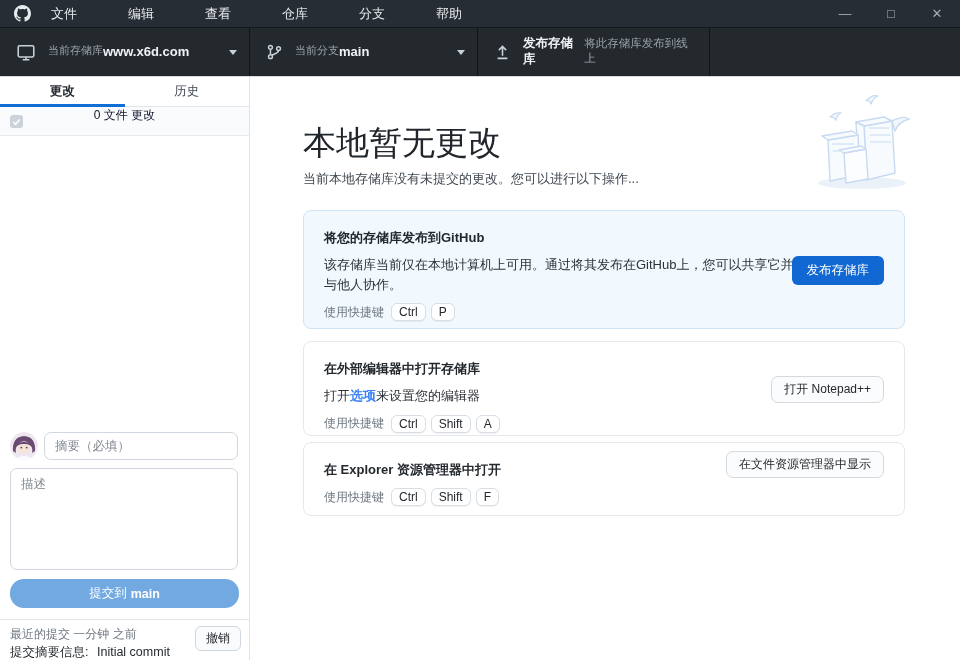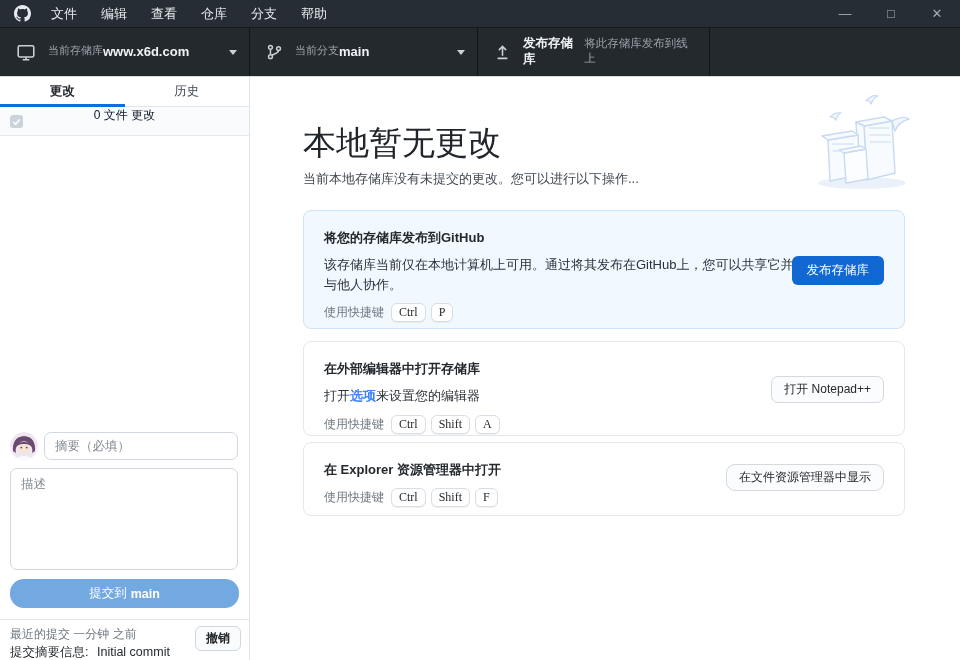--- a/index.html
+++ b/index.html
@@ -8,21 +8,21 @@
     position:relative; font-family:"Liberation Sans", sans-serif;
     background:#ffffff; overflow:hidden; color:#24292e;
   }
   
   .menubar {
     position:absolute; left:0; top:0; width:960px; height:28px;
     background:#272d34; display:flex; align-items:center;
     border-bottom:1px solid #15181b;
   }
   .gh-logo { margin-left:14px; display:flex; align-items:center; }
-  .menu-items { display:flex; margin-left:8px; height:100%; }
+  .menu-items { display:flex; margin-left:8px; height:100%;gap:27px; }
   .menu-item {
     color:#e8ebee; font-size:13px; padding:0 12px; display:flex; align-items:center;
     cursor:default;
   }
   .win-controls { margin-left:auto; display:flex; height:100%; }
   .win-btn {
     width:46px; height:100%; display:flex; align-items:center; justify-content:center;
     color:#a6adb4; font-size:13px;
   }
   
@@ -87,21 +87,21 @@
     cursor:default;
   }
   .commit-btn .branch-name { font-weight:bold; margin-left:4px; }
   .sb-divider { position:absolute; left:0; right:0; top:542px; height:1px; background:#e1e4e8; }
   .recent-line1 { position:absolute; left:10px; top:549px; font-size:12px; color:#6e7781; }
   .recent-line2 { position:absolute; left:10px; top:567px; font-size:12.5px; color:#24292e; }
   .recent-line2 .msg-value { margin-left:5px; }
   .undo-btn {
     position:absolute; right:8px; top:549px; height:25px; padding:0 10px;
     background:#fafbfc; border:1px solid #d0d7de; border-radius:6px;
-    font-size:12px; font-family:inherit; color:#24292e;font-weight:bold;
+    font-size:12px; font-family:inherit; color:#24292e;
   }
   
   .main { position:absolute; left:250px; top:77px; right:0; bottom:0; background:#ffffff; }
   .main-title {
     position:absolute; left:53px; top:44px; font-size:33px; font-weight:300; color:#21262c;
   }
   .main-subtitle { position:absolute; left:53px; top:93px; font-size:13px; color:#3f4750; }
   .illustration { position:absolute; left:556px; top:16px; }
   .cards { position:absolute; left:53px; top:133px; width:602px; }
   .card { position:relative; border-radius:8px; padding:18px 20px; }
@@ -109,36 +109,36 @@
     height:119px; background:#f1f8fe; border:1px solid #cfe3f8; margin-bottom:12px;
   }
   .card-editor { height:95px; background:#ffffff; border:1px solid #e4e7eb; margin-bottom:6px; }
   .card-explorer { height:74px; background:#ffffff; border:1px solid #e4e7eb; }
   .card-title { font-size:13px; font-weight:bold; color:#24292e; }
   .card-body { font-size:13px; color:#2b3238; margin-top:8px; line-height:1.5; max-width:478px; }
   .inline-link { color:#3b82f6; cursor:pointer;font-weight:bold; }
   .shortcut { margin-top:9px; display:flex; align-items:center; gap:5px; font-size:12px; color:#6e7781; }
   .shortcut .kbd-label { margin-right:2px; }
   kbd {
-    font-family:Liberation Serif, serif; font-size:12px; color:#24292e; background:#ffffff;
+    font-family:Liberation Sans, sans-serif; font-size:12px; color:#24292e; background:#ffffff;
     border:1px solid #d8dee4; border-radius:6px; padding:1px 7px;
     box-shadow:0 1px 0 rgba(27,31,36,0.06);
   }
   .btn-primary {
     position:absolute; right:20px; top:45px; height:29px; padding:0 15px;
     background:#1168d3; color:#ffffff; border:none; border-radius:6px;
     font-size:12.5px; font-family:inherit; cursor:pointer;
   }
   .btn-secondary {
     position:absolute; right:20px; height:27px; padding:0 12px;
     background:#fbfcfd; color:#24292e; border:1px solid #d5d9dd; border-radius:7px;
     font-size:12px; font-family:inherit; cursor:pointer;
   }
   .card-editor .btn-secondary { top:34px; }
-  .card-explorer .btn-secondary { top:21px;border-radius:9px; }
+  .card-explorer .btn-secondary { top:8px; }
 </style>
 </head>
 <body>
 
 <div class="menubar">
   <span class="gh-logo">
     <svg width="17" height="17" viewBox="0 0 16 16">
       <path fill="#e8ebee" d="M8 0C3.58 0 0 3.58 0 8c0 3.54 2.29 6.53 5.47 7.59.4.07.55-.17.55-.38 0-.19-.01-.82-.01-1.49-2.01.37-2.53-.49-2.69-.94-.09-.23-.48-.94-.82-1.13-.28-.15-.68-.52-.01-.53.63-.01 1.08.58 1.23.82.72 1.21 1.87.87 2.33.66.07-.52.28-.87.51-1.07-1.78-.2-3.64-.89-3.64-3.95 0-.87.31-1.59.82-2.15-.08-.2-.36-1.02.08-2.12 0 0 .67-.21 2.2.82.64-.18 1.32-.27 2-.27s1.36.09 2 .27c1.53-1.04 2.2-.82 2.2-.82.44 1.1.16 1.92.08 2.12.51.56.82 1.27.82 2.15 0 3.07-1.87 3.75-3.65 3.95.29.25.54.73.54 1.48 0 1.07-.01 1.93-.01 2.2 0 .21.15.46.55.38A8.012 8.012 0 0 0 16 8c0-4.42-3.58-8-8-8z"></path>
     </svg>
   </span>

